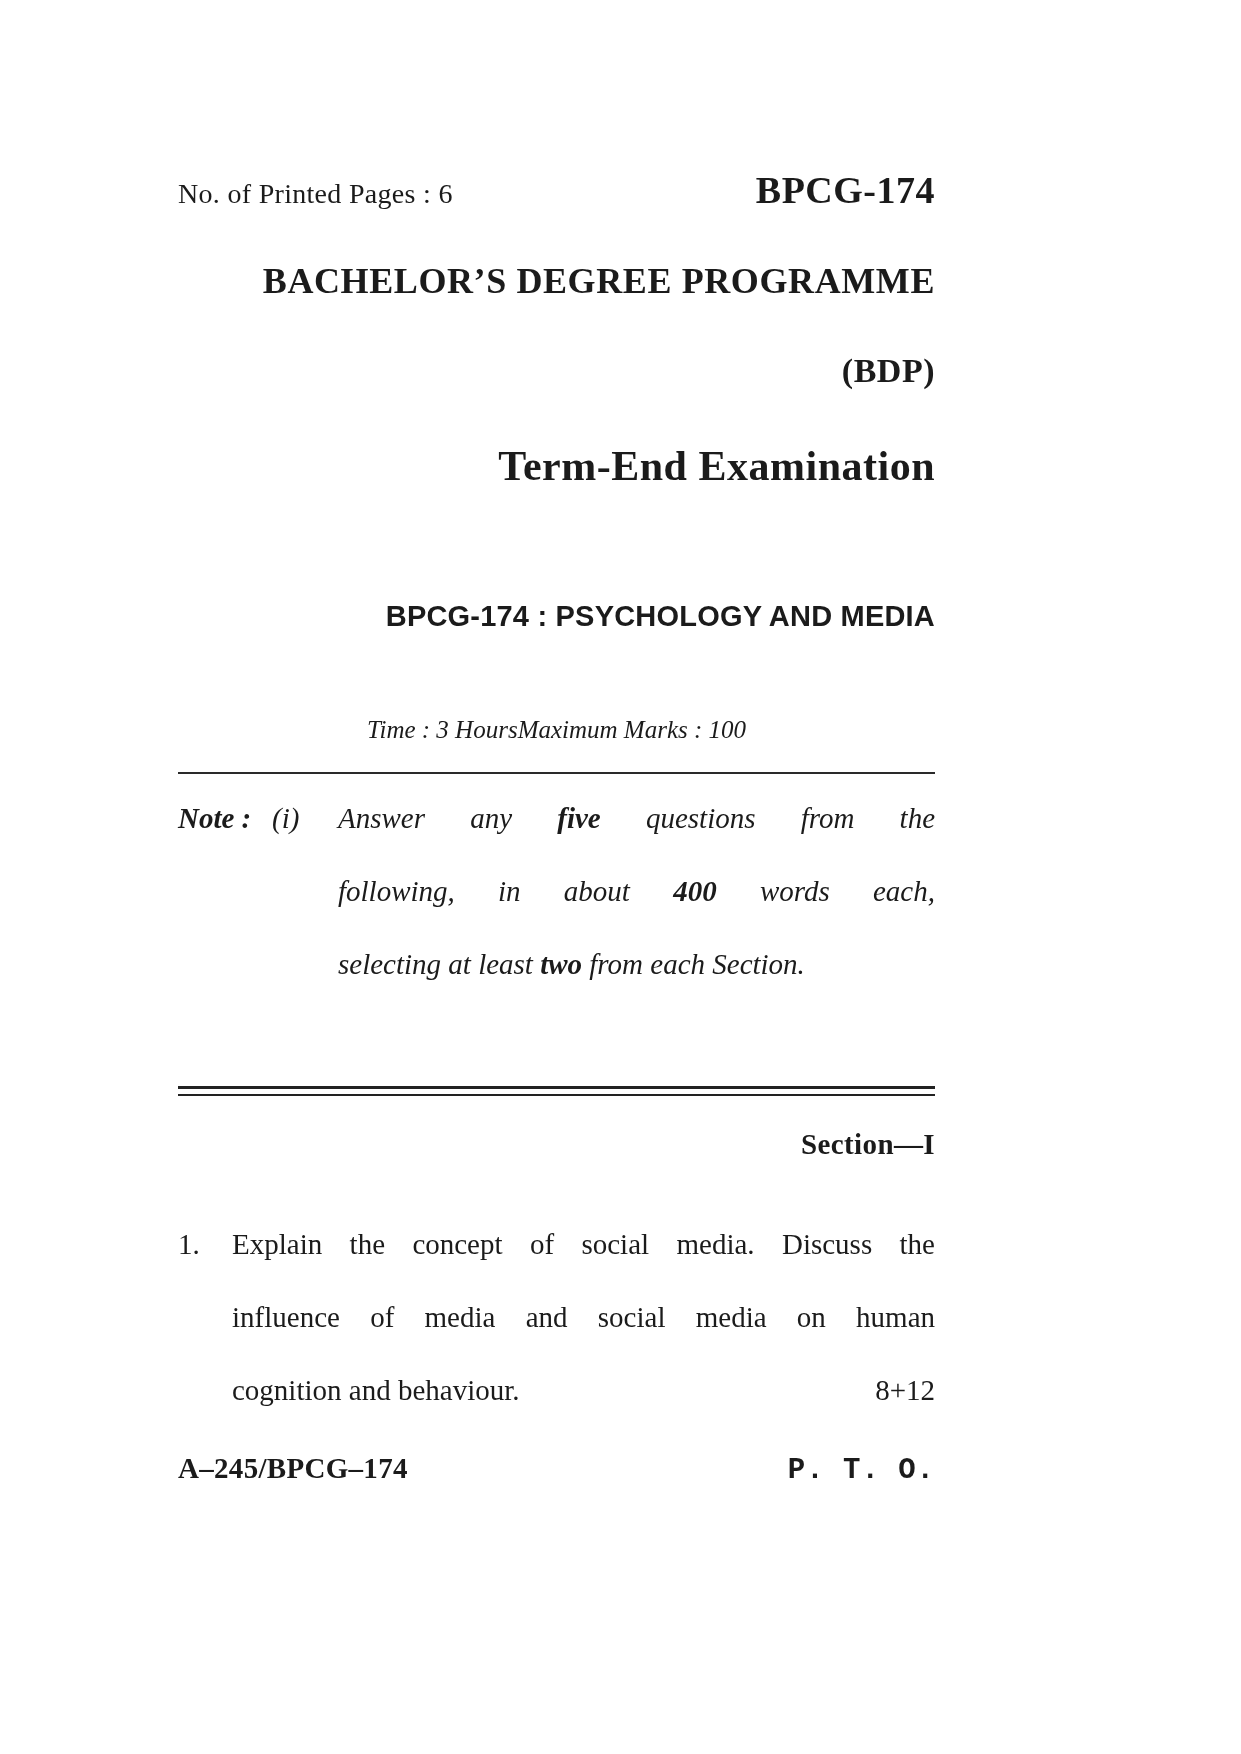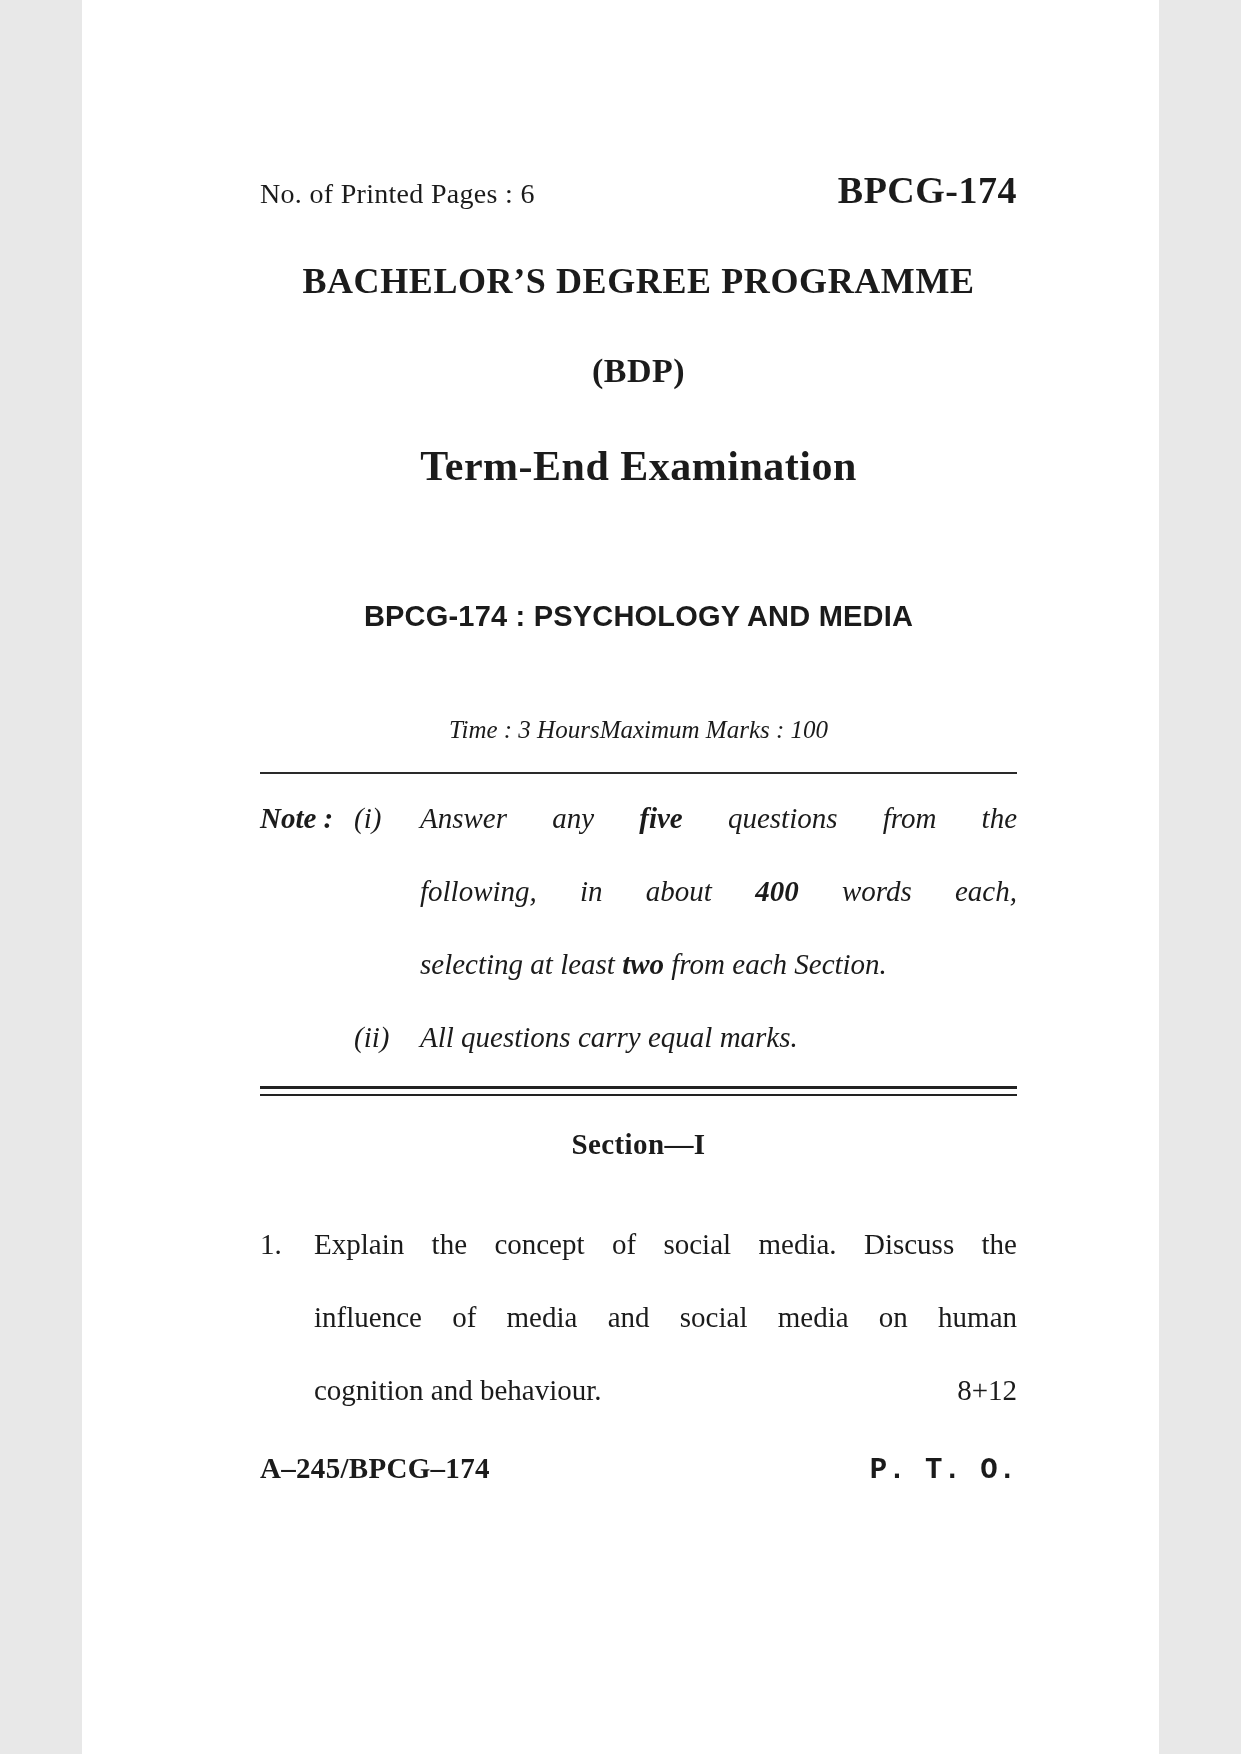--- a/index.html
+++ b/index.html
@@ -2,37 +2,37 @@
 <html><head>
 <meta charset="utf-8">
 <style>
   html, body {
     margin: 0;
     padding: 0;
     background: #e8e8e8;
   }
   .page {
     position: relative;
-    width: 1077px;
+    width: 1241px;
     height: 1754px;
     margin: 0 auto;
     background: #ffffff;
     color: #1b1b1b;
     font-family: "Liberation Serif", serif;
     overflow: hidden;
   }
   .abs { position: absolute; left: 178px; width: 757px; }
 
   
   .top-row { top: 168px; display: flex; justify-content: space-between; align-items: baseline; }
   .printed-pages { font-size: 28px; letter-spacing: 0.3px; }
   .paper-code { font-size: 38px; font-weight: bold; letter-spacing: 0.5px; }
 
   
-  .center { text-align: center; }
+  .center { text-align: right; }
   .programme { top: 260px; font-size: 36px; font-weight: bold; letter-spacing: 0.6px; }
   .abbr      { top: 352px; font-size: 34px; font-weight: bold; letter-spacing: 0.5px; }
   .exam      { top: 442px; font-size: 42px; font-weight: bold; letter-spacing: 0.5px; }
   .exam-date { top: 537px; font-size: 31px; font-weight: bold; letter-spacing: 0.5px; }
   .course    { top: 600px; font-size: 29px; font-weight: bold;
                font-family: "Liberation Sans", sans-serif; letter-spacing: 0.2px; }
 
   
   .time-row { top: 716px; display: flex; justify-content: center;
               font-style: italic; font-size: 25px; }
@@ -108,28 +108,20 @@
       </div>
     </div>
 
     <div class="note-row">
       <div class="note-label"></div>
       <div class="note-text">
         <span>selecting at least </span><span class="b">two</span><span> from each Section.</span>
       </div>
     </div>
 
-    <div class="note-row">
-      <div class="note-label">
-        <span class="note-marker">(ii)</span>
-      </div>
-      <div class="note-text">
-        <span>All questions carry equal marks.</span>
-      </div>
-    </div>
 
   </div>
 
   <div class="abs rule-double"></div>
 
   <div class="abs center section-title">Section—I</div>
 
   <div class="abs question">
     <div class="q-row">
       <div class="q-num">1.</div>

